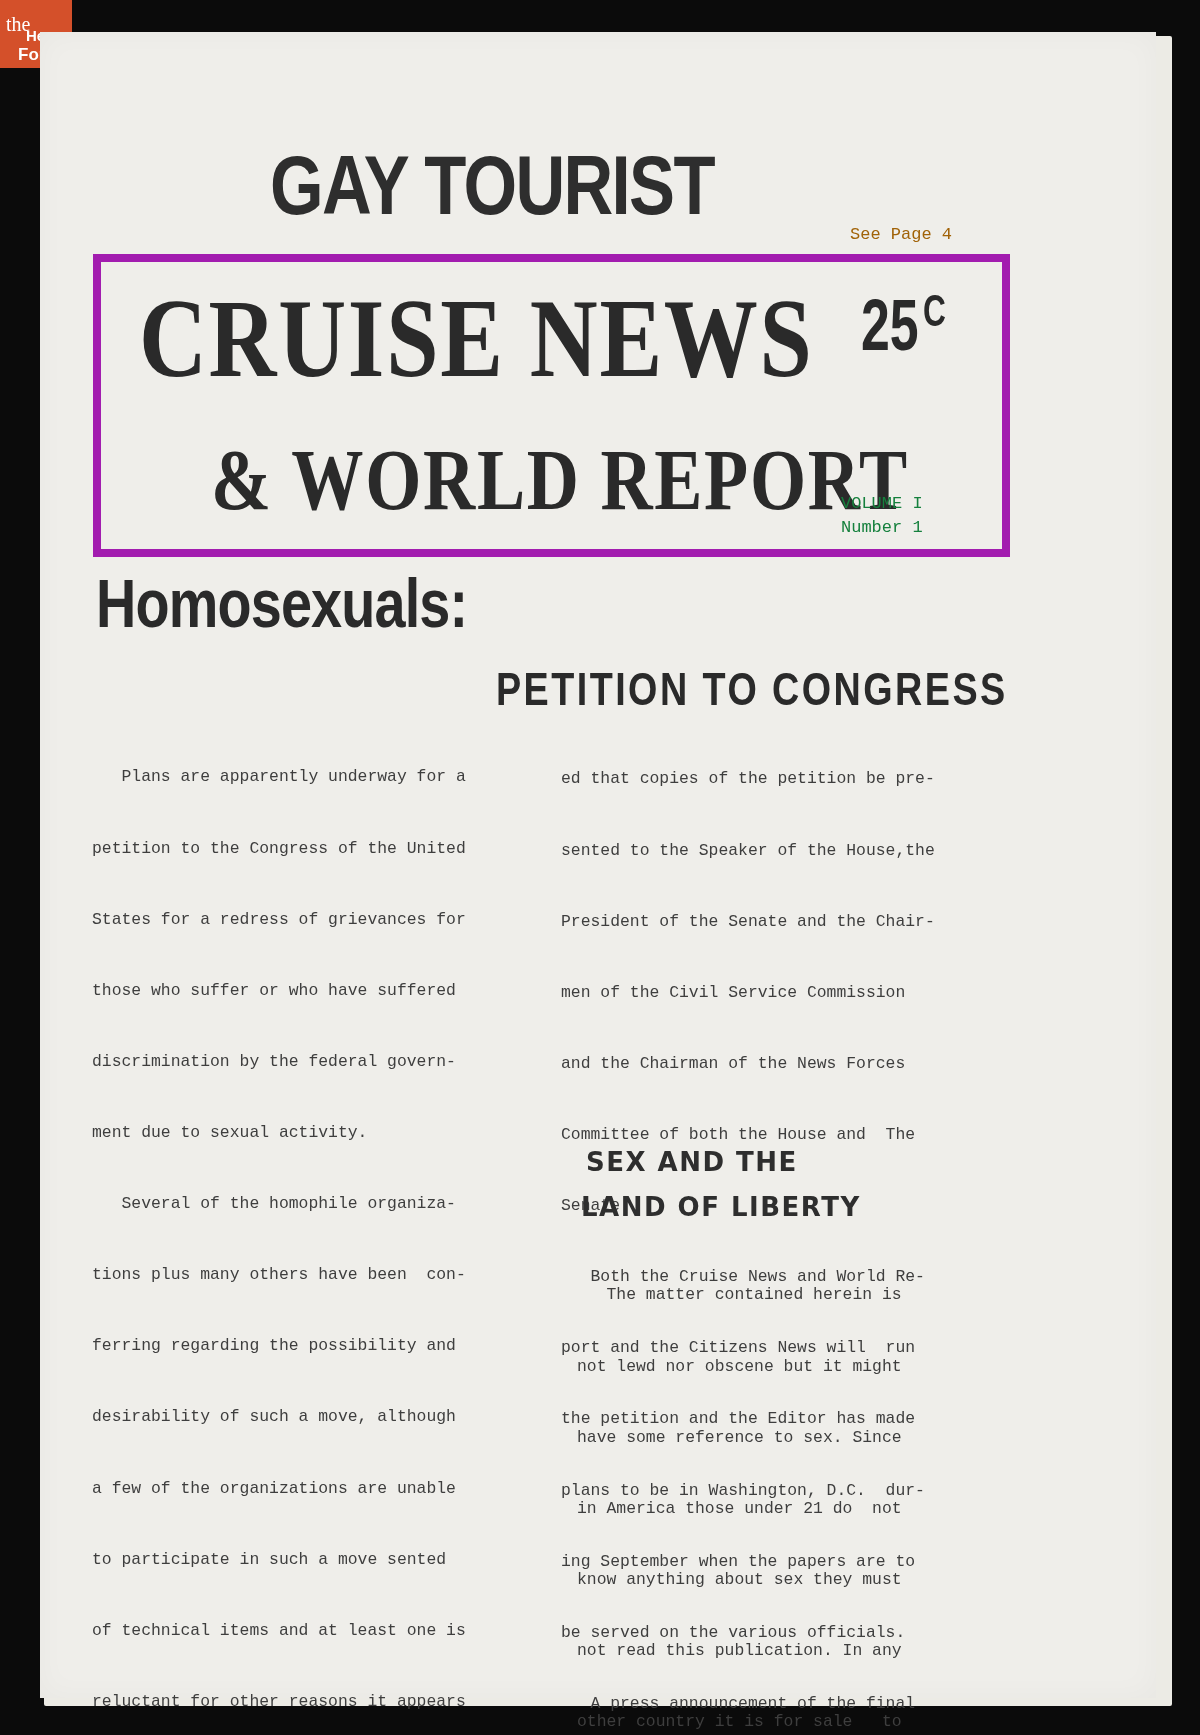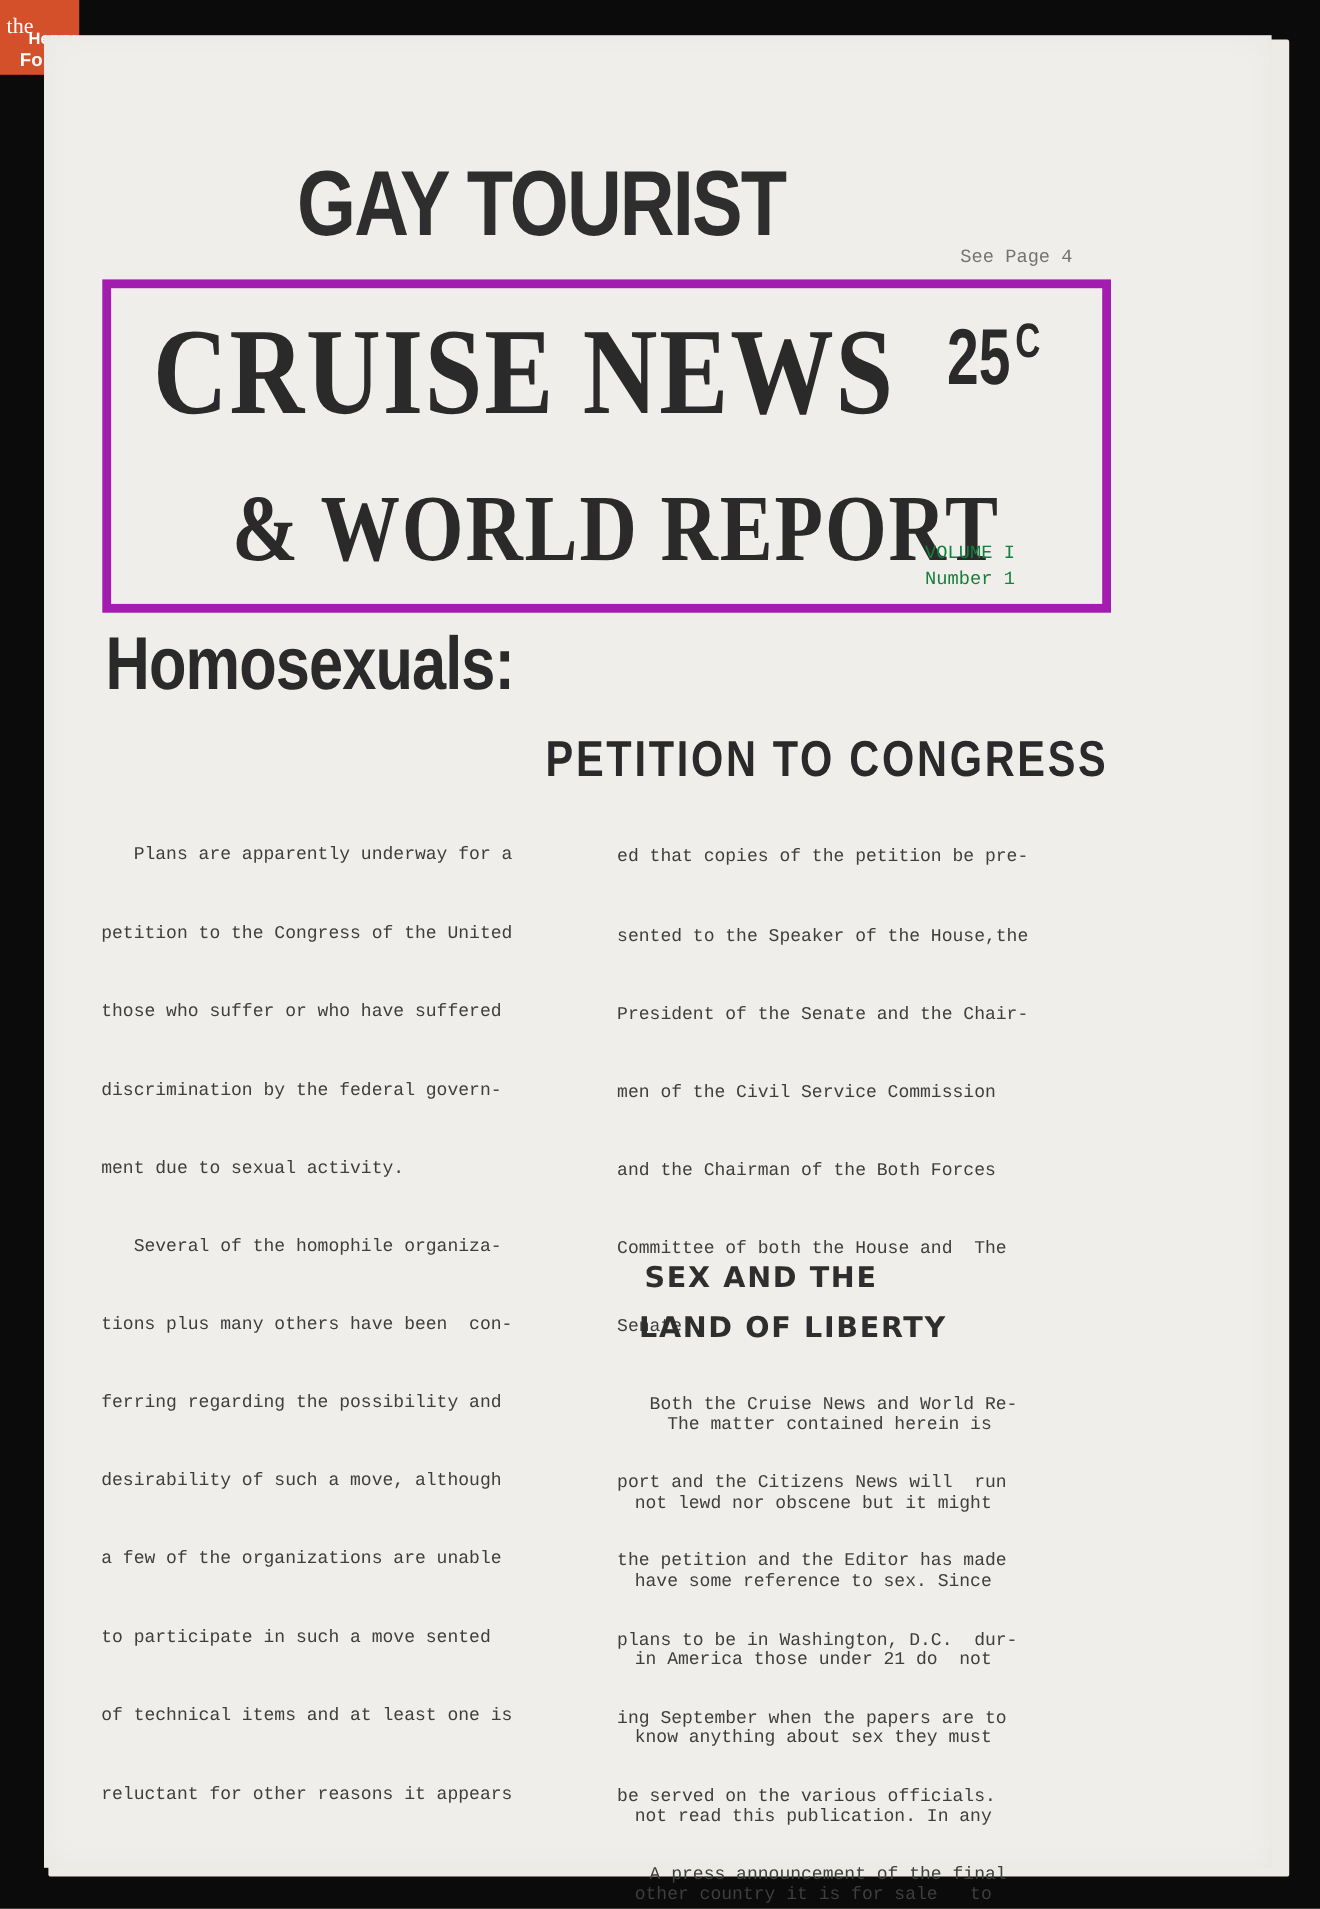--- a/index.html
+++ b/index.html
@@ -24,22 +24,22 @@
       box-shadow: inset 0 0 30px rgba(0,0,0,0.03);
     }
 
     .gay-tourist {
       position: absolute; left: 230px; top: 105px;
       font-family: "Liberation Sans", sans-serif; font-weight: bold;
       font-size: 84px; color: #2e2e2e; letter-spacing: -2px;
       transform: scaleX(0.82); transform-origin: left top; white-space: nowrap;
     }
     .see-page {
-      position: absolute; left: 833px; top: 193px;
-      font-family: "Liberation Mono", monospace; font-size: 17px; color: #737373;
+      position: absolute; left: 810px; top: 193px;
+      font-family: "Liberation Mono", monospace; font-size: 17px; color: #a16207;
     }
 
     .masthead {
       position: absolute; left: 53px; top: 222px; width: 917px; height: 303px;
       border: 8px solid #a21caf;
     }
     .cruise-news {
       position: absolute; left: 38px; top: 12px;
       font-family: "Liberation Serif", serif; font-weight: bold;
       font-size: 112px; color: #2a2a2a; letter-spacing: 2px;
@@ -117,20 +117,21 @@
       <div>Number 1</div>
     </div>
   </div>
 
   <div class="headline">Homosexuals:</div>
   <div class="subhead">PETITION TO CONGRESS</div>
 
   <div class="col col-left">
     <div>   Plans are apparently underway for a</div>
     <div>petition to the Congress of the United</div>
+    <div>States for a redress of grievances for</div>
     <div>those who suffer or who have suffered</div>
     <div>discrimination by the federal govern-</div>
     <div>ment due to sexual activity.</div>
     <div>   Several of the homophile organiza-</div>
     <div>tions plus many others have been  con-</div>
     <div>ferring regarding the possibility and</div>
     <div>desirability of such a move, although</div>
     <div>a few of the organizations are unable</div>
     <div>to participate in such a move sented</div>
     <div>of technical items and at least one is</div>
@@ -158,21 +159,21 @@
     
     
     
   </div>
 
   <div class="col col-right">
     <div>ed that copies of the petition be pre-</div>
     <div>sented to the Speaker of the House,the</div>
     <div>President of the Senate and the Chair-</div>
     <div>men of the Civil Service Commission</div>
-    <div>and the Chairman of the Both Forces</div>
+    <div>and the Chairman of the News Forces</div>
     <div>Committee of both the House and  The</div>
     <div>Senate.</div>
     <div>   Both the Cruise News and World Re-</div>
     <div>port and the Citizens News will  run</div>
     <div>the petition and the Editor has made</div>
     <div>plans to be in Washington, D.C.  dur-</div>
     <div>ing September when the papers are to</div>
     <div>be served on the various officials.</div>
     <div>   A press announcement of the final</div>
     

